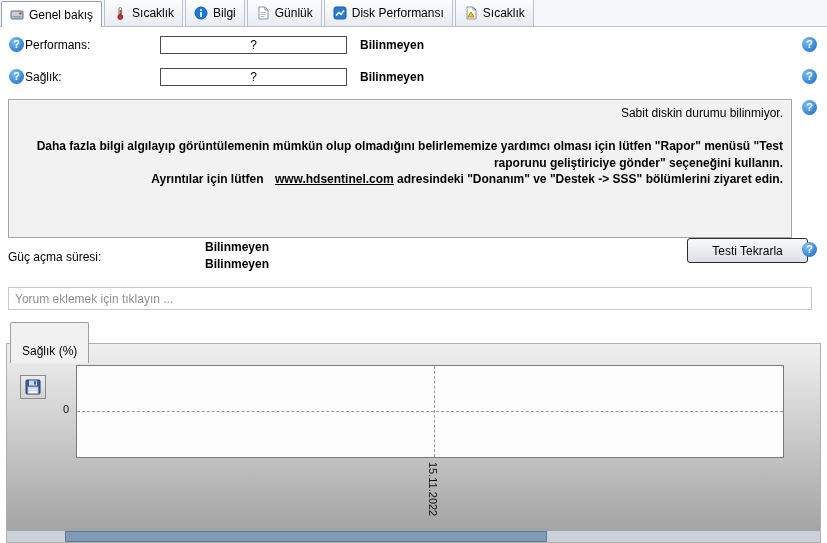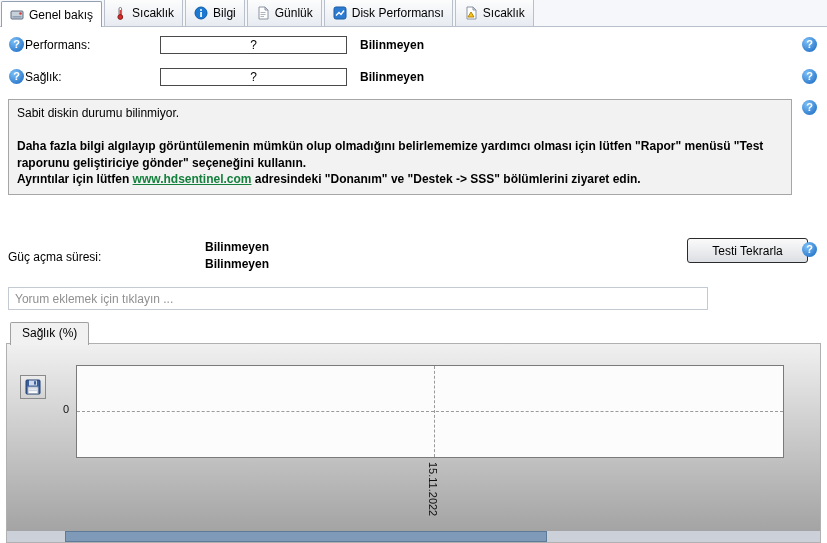--- a/index.html
+++ b/index.html
@@ -24,45 +24,45 @@
           text-align:center; cursor:pointer; }
 
   
   .rowlabel { position:absolute; left:25px; }
   .valfield { position:absolute; left:160px; width:187px; height:18px;
               background:#fff; border:1px solid #4a4a4a; text-align:center;
               line-height:16px; }
   .status { position:absolute; left:360px; font-weight:bold; }
 
   
-  .infobox { position:absolute; left:8px; top:99px; width:784px; height:96px;
+  .infobox { position:absolute; left:8px; top:99px; width:784px; height:139px;
              background:#f2f2f2; border:1px solid #a6a6a6; padding:5px 8px;
-             line-height:1.38; overflow:hidden; }
+             line-height:1.38; overflow:hidden;text-align:right; }
   .infobox p { margin:0; }
   .infobox .b { font-weight:bold; }
-  .weblink { color:#15803d; text-decoration:underline; font-weight:bold; cursor:pointer; }
+  .weblink { color:#000000; text-decoration:underline; font-weight:bold; cursor:pointer;margin-left:8px; }
 
   
   .plabel { position:absolute; left:8px; }
   .pvalue { position:absolute; left:205px; font-weight:bold; }
 
   
   .btn { position:absolute; left:687px; top:238px; width:121px; height:25px;
          background:linear-gradient(#fafafa,#dcdfe3); border:1px solid #2b2b2b;
          border-radius:3px; font-family:"Liberation Sans",sans-serif; font-size:12px;
          cursor:pointer; }
 
   
-  .comment { position:absolute; left:8px; top:287px; width:700px; height:23px;
+  .comment { position:absolute; left:8px; top:287px; width:804px; height:23px;
              border:1px solid #c4cad2; padding:0 6px; font-size:12px;
              font-family:"Liberation Sans",sans-serif; color:#c2410c; }
   .comment::placeholder { color:#909090; }
 
   
-  .chart-tab { position:absolute; left:10px; top:322px; padding:3px 11px 5px;
+  .chart-tab { position:absolute; left:10px; top:322px; padding:21px 11px 5px;
                background:#f1f1f1; border:1px solid #a0a0a0; border-bottom:none;
                border-radius:2px 2px 0 0; z-index:2; cursor:default; }
   .chartbox { position:absolute; left:6px; top:343px; width:815px; height:200px;
               background:linear-gradient(#f0f0f0,#9f9f9f); border:1px solid #b0b0b0; }
   .savebtn { position:absolute; left:13px; top:31px; width:26px; height:24px;
              background:linear-gradient(#ececec,#d2d2d2); border:1px solid #8a8a8a;
              display:flex; align-items:center; justify-content:center; cursor:pointer; }
   .plot { position:absolute; left:69px; top:21px; width:708px; height:93px;
           background:#fcfcfc; border:1px solid #7a7a7a; }
   .gridline-h { position:absolute; left:0; right:0; top:45px; border-top:1px dashed #9a9a9a; }

